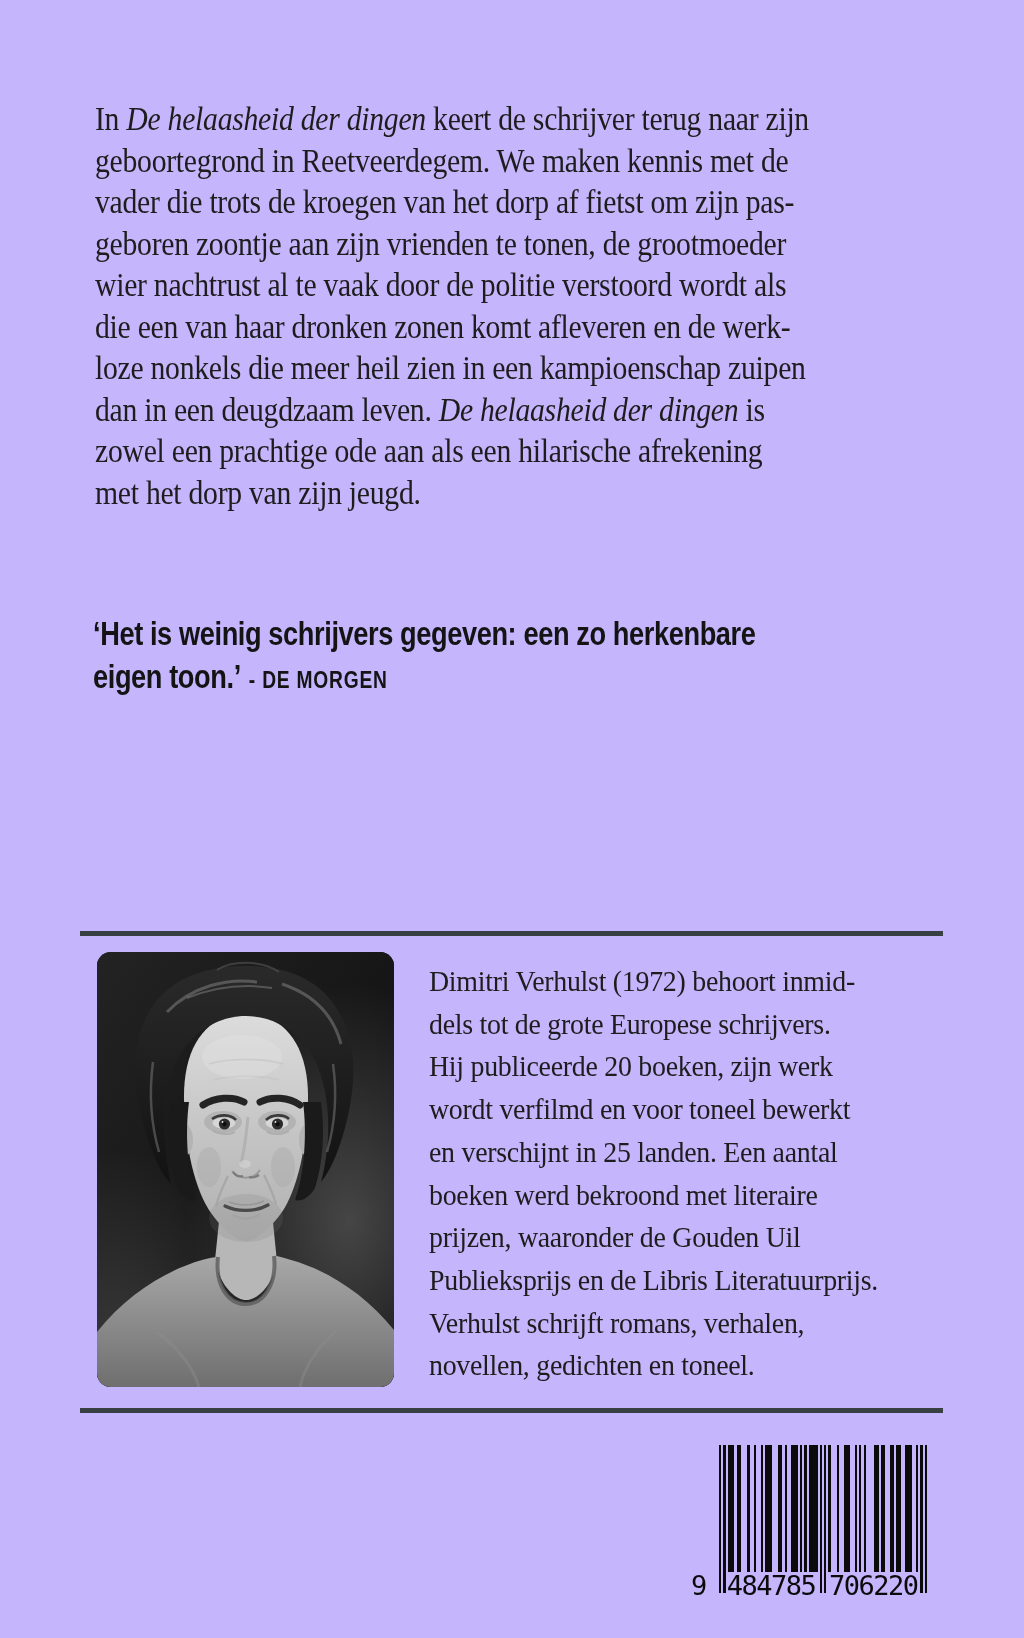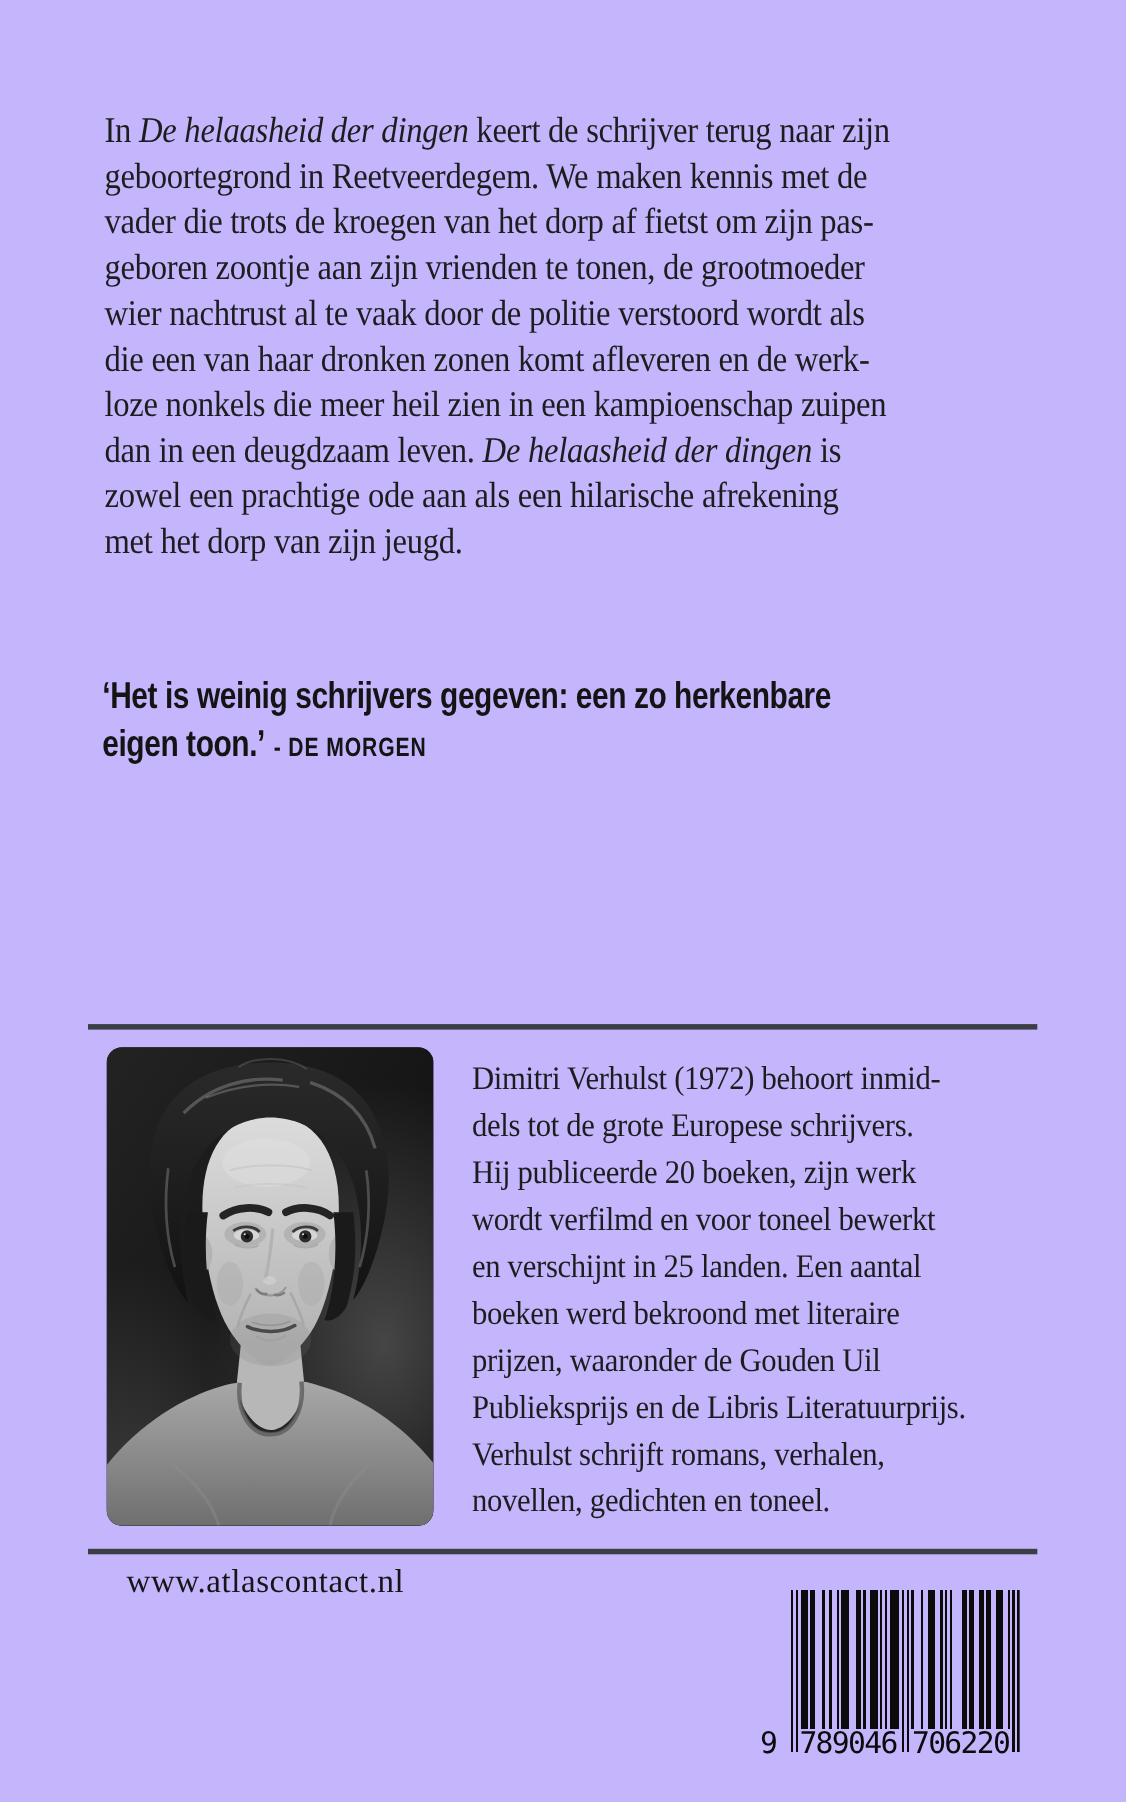--- a/index.html
+++ b/index.html
@@ -194,21 +194,20 @@
       <div class="text-line">en verschijnt in 25 landen. Een aantal</div>
       <div class="text-line">boeken werd bekroond met literaire</div>
       <div class="text-line">prijzen, waaronder de Gouden Uil</div>
       <div class="text-line">Publieksprijs en de Libris Literatuurprijs.</div>
       <div class="text-line">Verhulst schrijft romans, verhalen,</div>
       <div class="text-line">novellen, gedichten en toneel.</div>
     </div>
 
   <div class="divider bottom" style="background: rgb(58, 63, 68);"></div>
 
-  <div class="website">www.atlascontact.nl</div>
 
   <div class="barcode">
     <svg viewBox="0 0 95 148" preserveAspectRatio="none">
         <rect x="0" y="0" width="1" height="148"></rect>
         <rect x="2" y="0" width="1" height="148"></rect>
         <rect x="4" y="0" width="3" height="127"></rect>
         <rect x="8" y="0" width="2" height="127"></rect>
         <rect x="13" y="0" width="1" height="127"></rect>
         <rect x="16" y="0" width="1" height="127"></rect>
         <rect x="19" y="0" width="1" height="127"></rect>
@@ -230,17 +229,17 @@
         <rect x="71" y="0" width="2" height="127"></rect>
         <rect x="74" y="0" width="2" height="127"></rect>
         <rect x="78" y="0" width="2" height="127"></rect>
         <rect x="81" y="0" width="2" height="127"></rect>
         <rect x="85" y="0" width="3" height="127"></rect>
         <rect x="90" y="0" width="1" height="127"></rect>
         <rect x="92" y="0" width="1" height="148"></rect>
         <rect x="94" y="0" width="1" height="148"></rect>
       </svg>
     <span class="bc-digit bc-9">9</span>
-    <span class="bc-digit bc-g1">789046</span>
+    <span class="bc-digit bc-g1">484785</span>
     <span class="bc-digit bc-g2">706220</span>
   </div>
 
 </div>
 
 </body></html>

